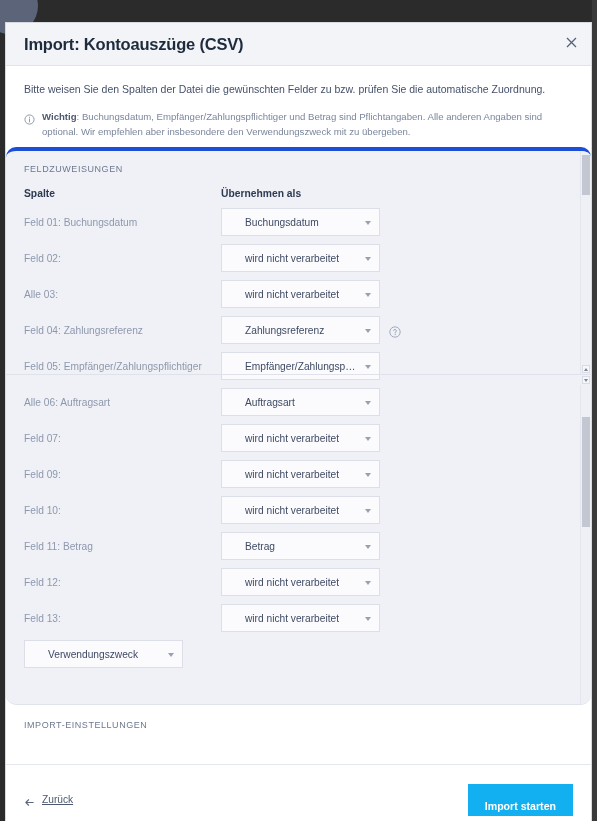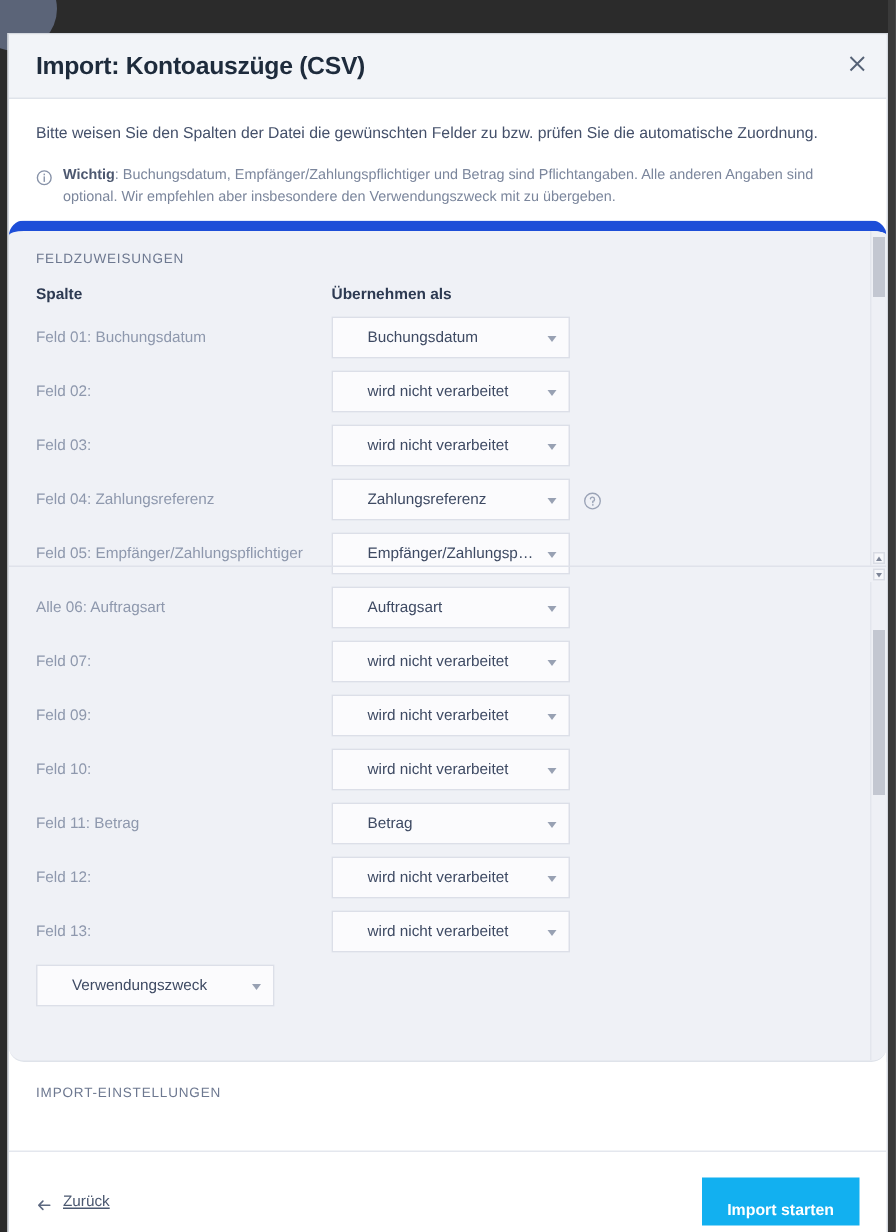--- a/index.html
+++ b/index.html
@@ -105,21 +105,21 @@
   }
   .note-strong {
     font-weight: bold;
     color: #4d5870;
   }
 
   
   .assign-wrap {
     position: relative;
     background: #eff1f6;
-    border-top: 7px solid #1d4ed8;
+    border-top: 4px solid #1d4ed8;
     border-bottom: 1px solid #dfe3ea;
     flex: 0 0 auto;
     height: 553px;
     overflow: hidden;
     border-radius: 10px;
   }
   .assign-inner {
     padding: 13px 18px 10px 18px;
   }
   .section-label {
@@ -359,21 +359,21 @@
             </div>
           </div>
           <div class="field-row">
             <div class="field-label">Feld 02:</div>
             <div class="select-box">
               <span class="sel-text">wird nicht verarbeitet</span>
               <span class="select-caret"></span>
             </div>
           </div>
           <div class="field-row">
-            <div class="field-label">Feld 03:</div>
+            <div class="field-label">Alle 03:</div>
             <div class="select-box">
               <span class="sel-text">wird nicht verarbeitet</span>
               <span class="select-caret"></span>
             </div>
           </div>
           <div class="field-row">
             <div class="field-label">Feld 04: Zahlungsreferenz</div>
             <div class="select-box">
               <span class="sel-text">Zahlungsreferenz</span>
               <span class="select-caret"></span>

